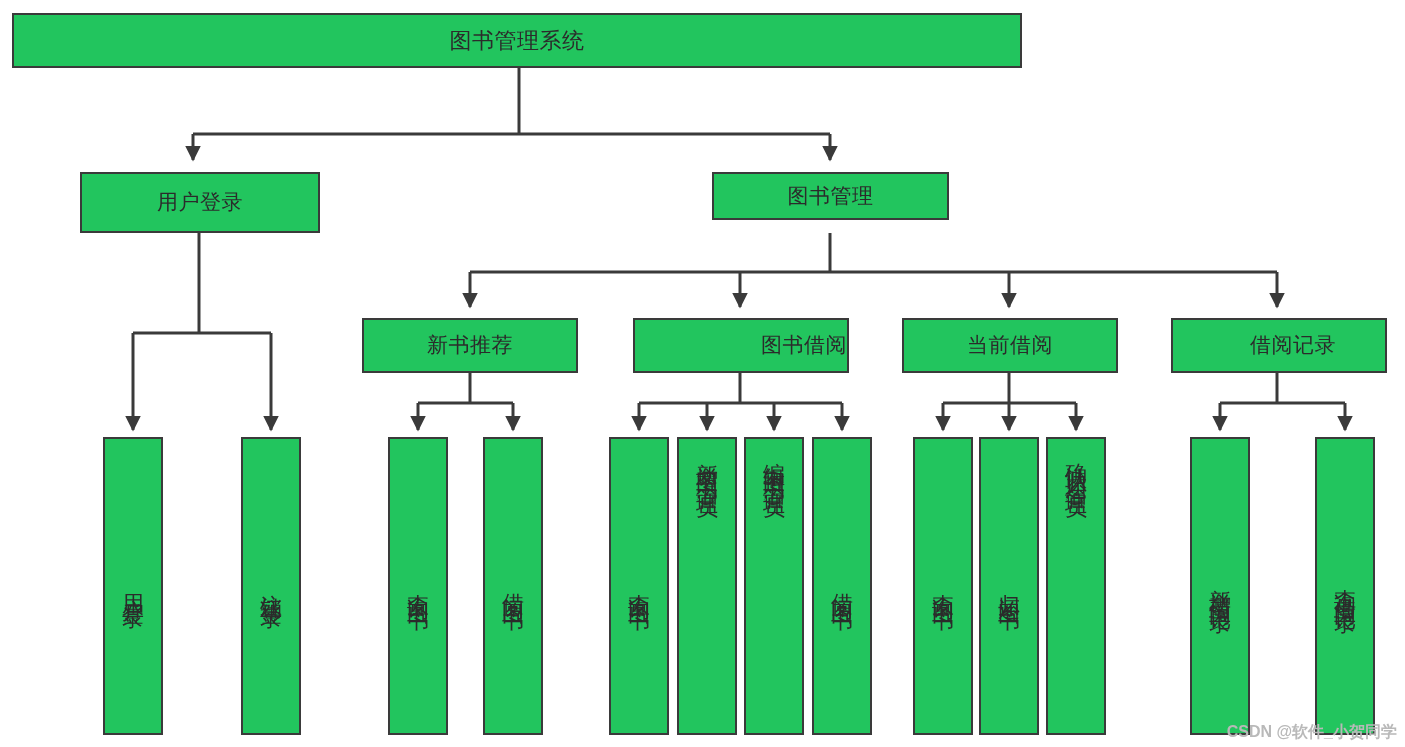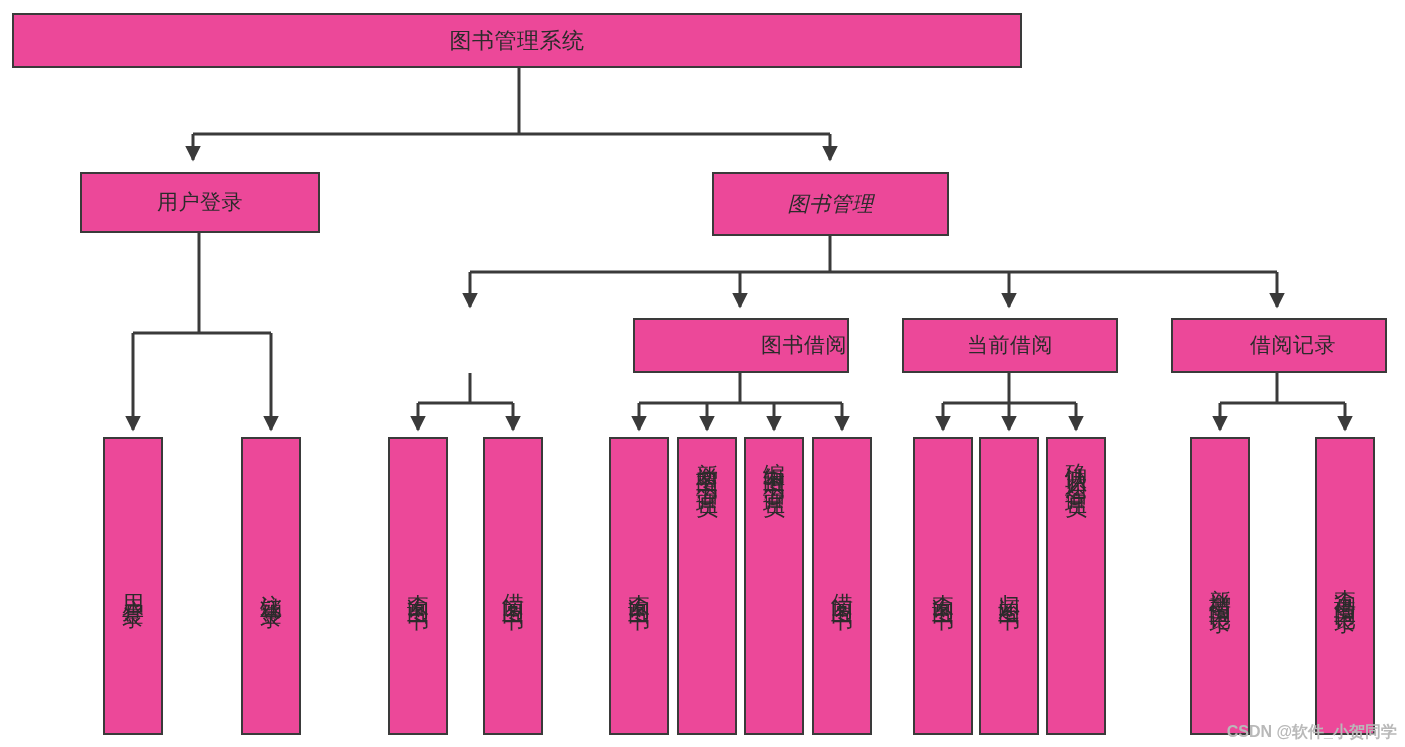--- a/index.html
+++ b/index.html
@@ -8,21 +8,21 @@
     background:#ffffff;
     font-family:"Liberation Sans","DejaVu Sans",sans-serif;
     overflow:hidden;
     position:relative;
   }
   #diagram{position:absolute;left:0;top:0;width:1405px;height:747px;}
   .node{
     position:absolute;
     box-sizing:border-box;
     border:2px solid #3a3a3a;
-    background:#ec4899;
+    background:#22c55e;
     display:flex;
     align-items:center;
     justify-content:center;
     color:#2b2b2b;
   }
   .node .label{
     display:block;
     text-align:center;
     line-height:1.18;
     white-space:pre;
@@ -114,24 +114,27 @@
     </g>
   </svg>
 
   <div class="node h root" style="left:12px;top:13px;width:1010px;height:55px;">
     <span class="label">图书管理系统</span>
   </div>
 
   <div class="node h" style="left:80px;top:172px;width:240px;height:61px;">
     <span class="label">用户登录</span>
   </div>
-  <div class="node h" style="left:712px;top:172px;width:237px;height:64px;font-style:italic;">
+  <div class="node h" style="left:712px;top:172px;width:237px;height:48px;">
     <span class="label">图书管理</span>
   </div>
 
+  <div class="node h" style="left:362px;top:318px;width:216px;height:55px;">
+    <span class="label">新书推荐</span>
+  </div>
   <div class="node h" style="left:633px;top:318px;width:216px;height:55px;justify-content:flex-end;">
     <span class="label">图书借阅</span>
   </div>
   <div class="node h" style="left:902px;top:318px;width:216px;height:55px;align-items:center;">
     <span class="label">当前借阅</span>
   </div>
   <div class="node h" style="left:1171px;top:318px;width:216px;height:55px;padding-left:28px;">
     <span class="label">借阅记录</span>
   </div>
 

